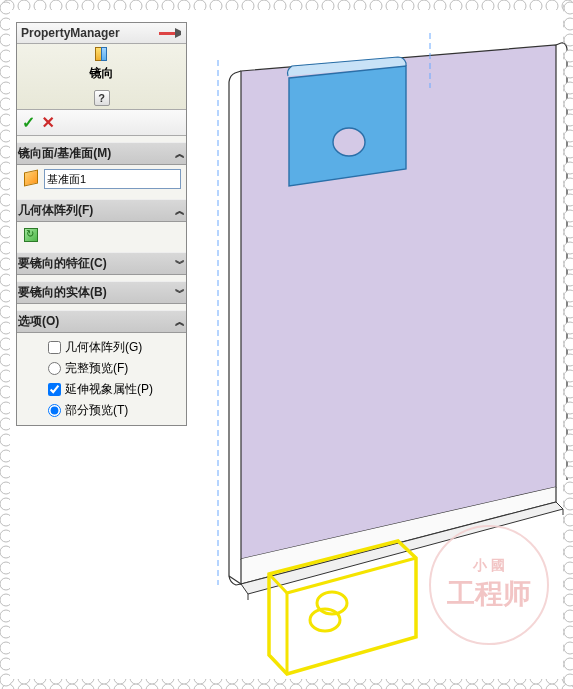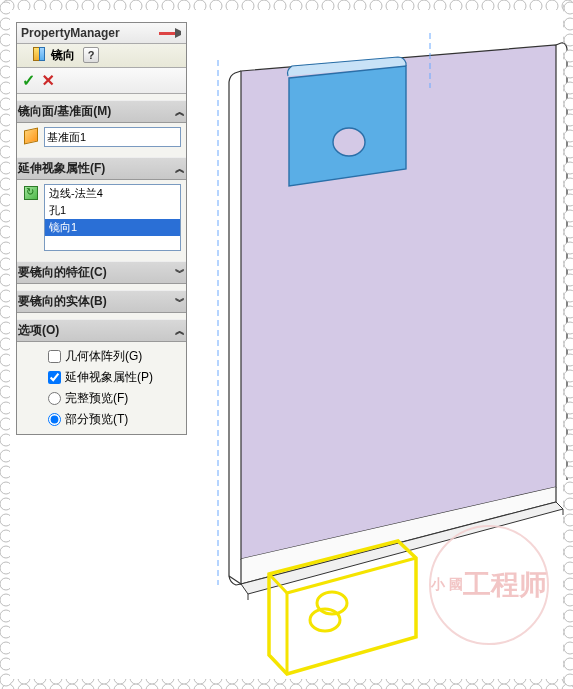--- a/index.html
+++ b/index.html
@@ -34,24 +34,25 @@
     display: flex;
     align-items: center;
     gap: 4px;
     font-weight: bold;
     color: #333;
   }
   .pm-titlebar .spacer { flex: 1; }
   .pm-feature {
     background: linear-gradient(#f2f2e8,#e8e8d8);
     border-bottom: 1px solid #aaa;
-    padding: 3px 16px;
-    display: flex;
-    align-items: flex-start;
+    padding: 3px 8px;
+    display: flex;
+    align-items: center;
     gap: 4px;
+    flex-direction: column;
   }
   .help-btn {
     width: 16px; height: 16px;
     background: linear-gradient(#fff,#ddd);
     border: 1px solid #999;
     border-radius: 2px;
     display: flex; align-items: center; justify-content: center;
     color: #333; font-weight: bold; font-size: 11px;
   }
   .okcancel {
@@ -106,21 +107,21 @@
     inset: 0;
     background: #fff;
   }
   .watermark {
     position: absolute;
     right: 24px;
     bottom: 44px;
     width: 120px; height: 120px;
     border: 2px solid #f3cfcf;
     border-radius: 50%;
-    display: flex; flex-direction: row;
+    display: flex; flex-direction: column;
     align-items: center; justify-content: center;
     color: #f0bcbc;
     font-size: 28px;
     font-weight: bold;
     opacity: 0.85;
     pointer-events: none;
   }
   .watermark .small { font-size: 14px; }
   .face-icon {
     width:14px; height:14px;
@@ -255,37 +256,29 @@
         <div class="selbox">
           <span>基准面1</span>
         </div>
       </div>
     </div>
   </div>
 
   <div class="gap"></div>
 
   <div class="group-header">
-    <span>延伸视象属性(F)</span>
+    <span>几何体阵列(F)</span>
     <span class="spacer"></span>
     <span class="chev">︽</span>
   </div>
   <div class="group-body">
     <div class="row">
       <div class="icon-col">
           <span class="cube-icon"></span>
         </div>
-      <div class="list-col">
-        <div class="selbox-multi">
-          <div class="sel-item">边线-法兰4</div>
-          <div class="sel-item">孔1</div>
-          <div class="sel-item selected">镜向1</div>
-          <div style="height:14px"></div>
-        </div>
-      </div>
     </div>
   </div>
 
   <div class="gap"></div>
 
   <div class="group-header">
     <span>要镜向的特征(C)</span>
     <span class="spacer"></span>
     <span class="chev">︾</span>
   </div>
@@ -304,26 +297,26 @@
     <span>选项(O)</span>
     <span class="spacer"></span>
     <span class="chev">︽</span>
   </div>
   <div class="group-body">
     <div class="opt-row">
       <input type="checkbox" style="">
       <label>几何体阵列(G)</label>
     </div>
     <div class="opt-row">
+      <input type="radio" name="prev" style="">
+      <label>完整预览(F)</label>
+    </div>
+    <div class="opt-row">
       <input type="checkbox" checked="" style="">
       <label>延伸视象属性(P)</label>
-    </div>
-    <div class="opt-row">
-      <input type="radio" name="prev" style="">
-      <label>完整预览(F)</label>
     </div>
     <div class="opt-row">
       <input type="radio" name="prev" checked="" style="">
       <label>部分预览(T)</label>
     </div>
   </div>
 </div>
 
 <svg class="scallop-border" width="573" height="689">
   <defs>

